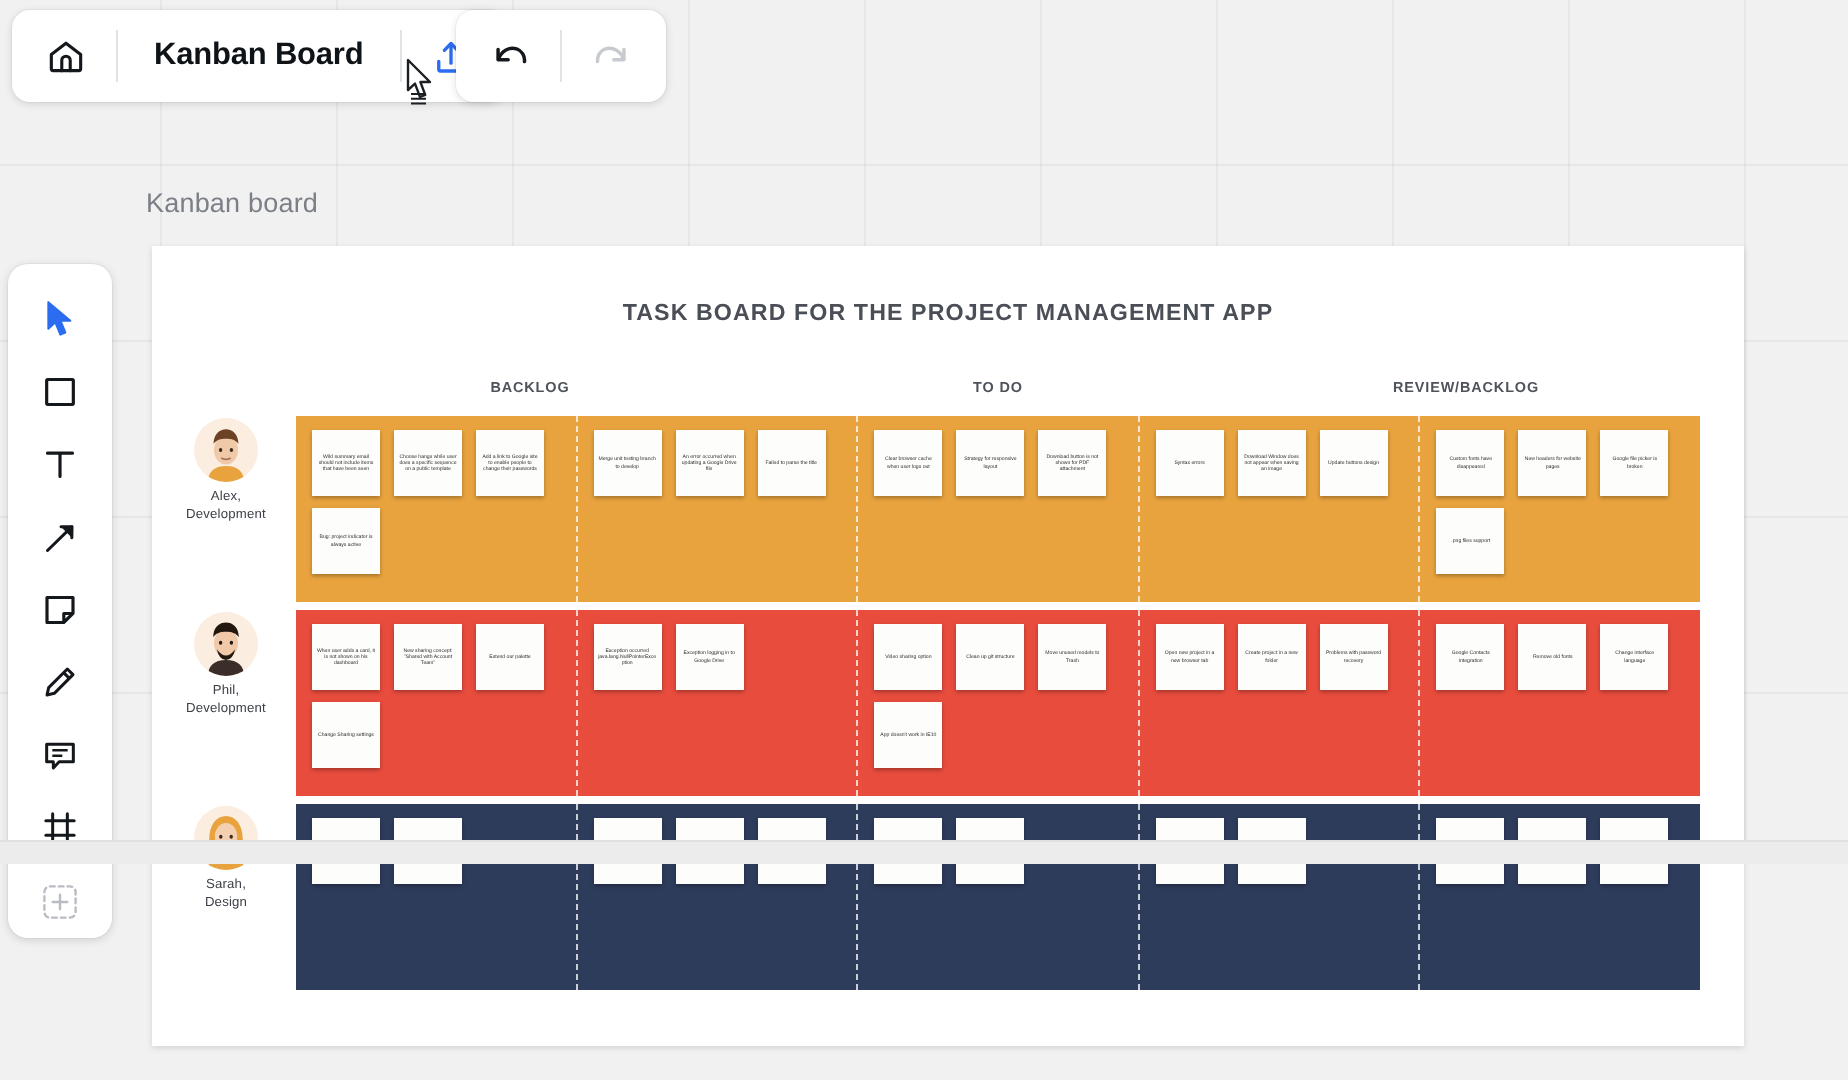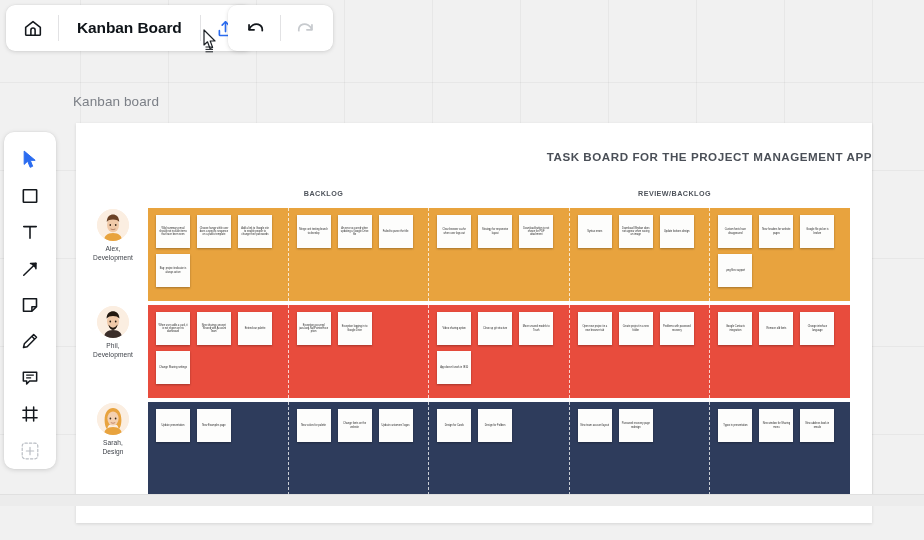--- a/index.html
+++ b/index.html
@@ -4,21 +4,21 @@
 <style>
   * { box-sizing: border-box; margin: 0; padding: 0; }
   html, body {
     width: 924px; height: 540px;
     overflow: hidden;
     font-family: "Liberation Sans", sans-serif;
     background: #f1f1f1;
   }
   #canvas {
     position: relative;
-    width: 924px; height: 506px;
+    width: 924px; height: 432px;
     background-color: #f1f1f1;
     background-image:
       linear-gradient(to right, rgba(0,0,0,0.045) 1px, transparent 1px),
       linear-gradient(to bottom, rgba(0,0,0,0.045) 1px, transparent 1px);
     background-size: 88px 88px;
     background-position: -8px -6px;
     padding-left: 48px;
   }
 
   
@@ -74,21 +74,21 @@
     font-size: 13.5px; color: #7b7f86; letter-spacing: 0.1px;
   }
   #board-frame {
     position: absolute; left: 76px; top: 123px;
     width: 796px; height: 400px;
     background: #ffffff;
     box-shadow: 0 1px 3px rgba(0,0,0,0.12);
   }
   #board-heading {
     position: absolute; left: 0; right: 0; top: 27px;
-    text-align: right;
+    text-align: center;
     font-size: 11.6px; font-weight: bold; color: #4a4f57;
     letter-spacing: 0.55px;
   }
   
   #col-headers {
     position: absolute; left: 72px; top: 66px;
     width: 702px; height: 16px;
     display: flex;
   }
   .col-head {
@@ -303,20 +303,21 @@
 
   </div>
 
   <div id="frame-label">Kanban board</div>
 
   <div id="board-frame">
     <div id="board-heading">TASK BOARD FOR THE PROJECT MANAGEMENT APP</div>
 
     <div id="col-headers">
       <div class="col-head">BACKLOG</div>
+      <div class="col-head">TO DO</div>
       <div class="col-head">REVIEW/BACKLOG</div>
     </div>
 
     <div class="lane" id="lane-0" style="background: rgb(232, 163, 62);">
       <div class="lane-cols">
         <div class="lane-col">
             <div class="card">Wild summary email should not include items that have been seen</div>
             <div class="card">Choose hangs while user does a specific sequence on a public template</div>
             <div class="card">Add a link to Google site to enable people to change their passwords</div>
             <div class="card">Bug: project indicator is always active</div>

